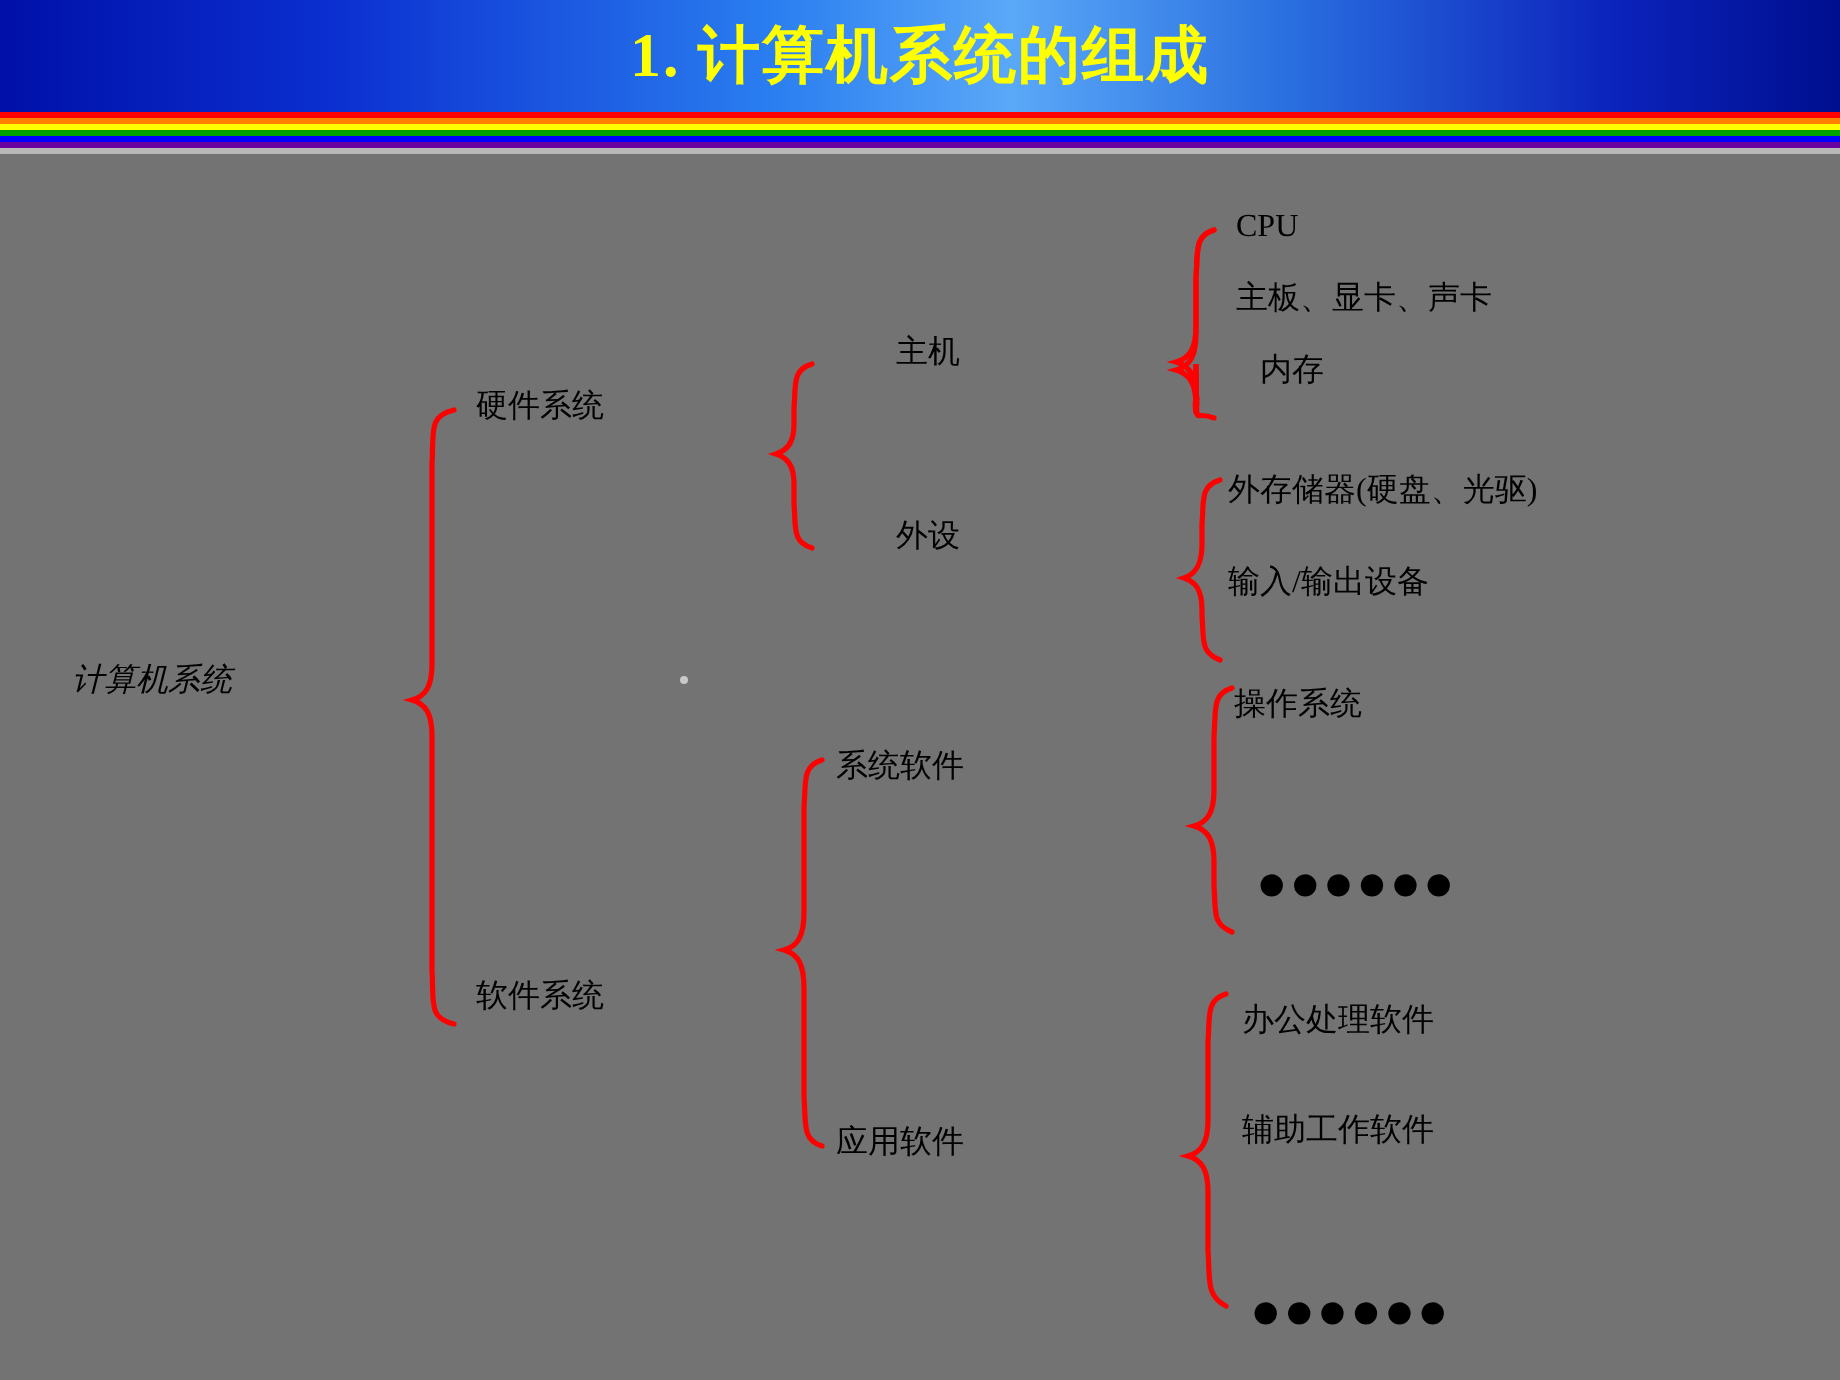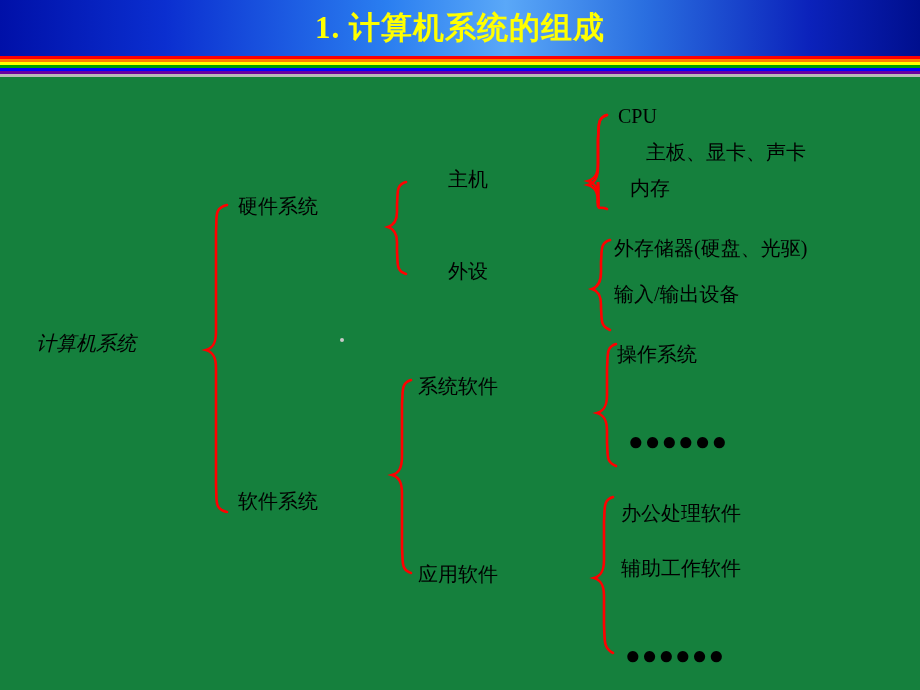--- a/index.html
+++ b/index.html
@@ -10,21 +10,21 @@
     width: 920px;
     height: 690px;
     background: #ffffff;
     font-family: "Liberation Serif", "DejaVu Serif", serif;
     overflow: hidden;
   }
   #slide {
     position: relative;
     width: 920px;
     height: 690px;
-    background: #15803d;
+    background: #737373;
   }
 
   
   .header {
     position: absolute;
     left: 0;
     top: 0;
     width: 920px;
     height: 56px;
     background: linear-gradient(to right, #0010a8 0%, #0b2fd0 18%, #2a7ef0 42%, #5aa8f8 55%, #2a6fe0 70%, #0b22bb 88%, #000f8e 100%);
@@ -60,21 +60,21 @@
     top: 74px;
     width: 920px;
     height: 3px;
     background: #b8b8b8;
   }
 
   
   .node {
     position: absolute;
     color: #000000;
-    font-size: 20px;
+    font-size: 16px;
     font-family: "Liberation Serif", "DejaVu Serif", serif;
     white-space: nowrap;
     line-height: 1.1;
   }
   .dots {
     position: absolute;
     color: #000000;
     font-size: 26px;
     font-weight: bold;
     letter-spacing: 1px;
@@ -149,21 +149,21 @@
 
   <div class="node" style="left:238px; top:195px;">硬件系统</div>
   <div class="node" style="left:238px; top:490px;">软件系统</div>
 
   <div class="node" style="left:448px; top:168px;">主机</div>
   <div class="node" style="left:448px; top:260px;">外设</div>
   <div class="node" style="left:418px; top:375px;">系统软件</div>
   <div class="node" style="left:418px; top:563px;">应用软件</div>
 
   <div class="node" style="left:618px; top:105px;">CPU</div>
-  <div class="node" style="left:646px; top:141px;">主板、显卡、声卡</div>
+  <div class="node" style="left:618px; top:141px;">主板、显卡、声卡</div>
   <div class="node" style="left:630px; top:177px;">内存</div>
 
   <div class="node" style="left:614px; top:237px;">外存储器(硬盘、光驱)</div>
   <div class="node" style="left:614px; top:283px;">输入/输出设备</div>
 
   <div class="node" style="left:617px; top:345px;font-family:Liberation Mono, monospace;">操作系统</div>
   <div class="dots" style="left:628px; top:426px;">●●●●●●</div>
 
   <div class="node" style="left:621px; top:502px;">办公处理软件</div>
   <div class="node" style="left:621px; top:557px;">辅助工作软件</div>

